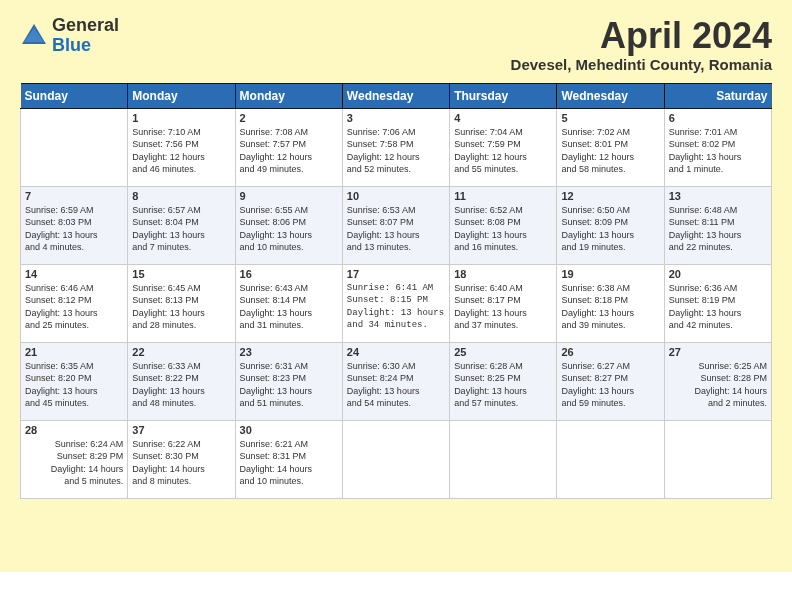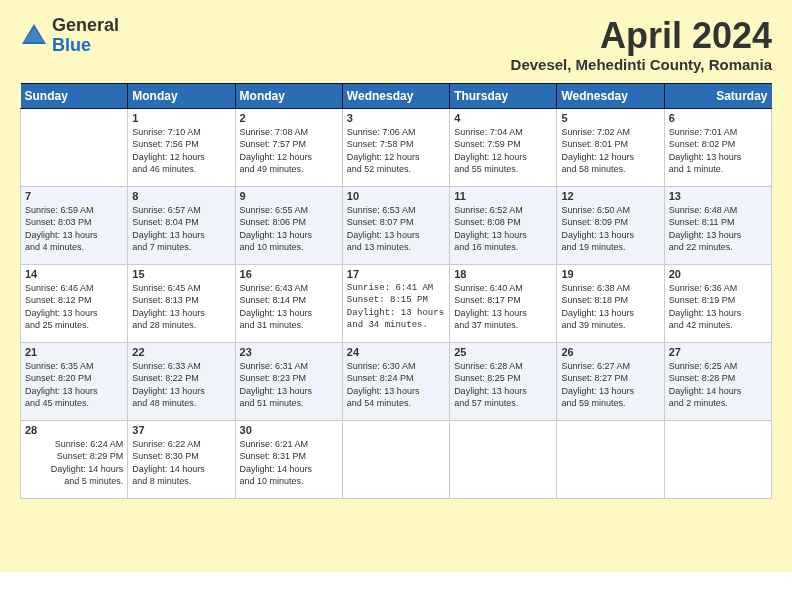--- a/index.html
+++ b/index.html
@@ -325,21 +325,21 @@
           </td>
           <td>
             <span class="day-num">26</span>
             <div class="day-info" style="white-space: pre-line;">Sunrise: 6:27 AM
 Sunset: 8:27 PM
 Daylight: 13 hours
 and 59 minutes.</div>
           </td>
           <td>
             <span class="day-num">27</span>
-            <div class="day-info" style="white-space: pre-line;">Sunrise: 6:25 AM
+            <div class="day-info" style="white-space: pre-line; text-align: right;">Sunrise: 6:25 AM
 Sunset: 8:28 PM
 Daylight: 14 hours
 and 2 minutes.</div>
           </td>
         </tr>
         <tr>
           <td>
             <span class="day-num">28</span>
             <div class="day-info" style="white-space: pre-line; text-align: right;">Sunrise: 6:24 AM
 Sunset: 8:29 PM

